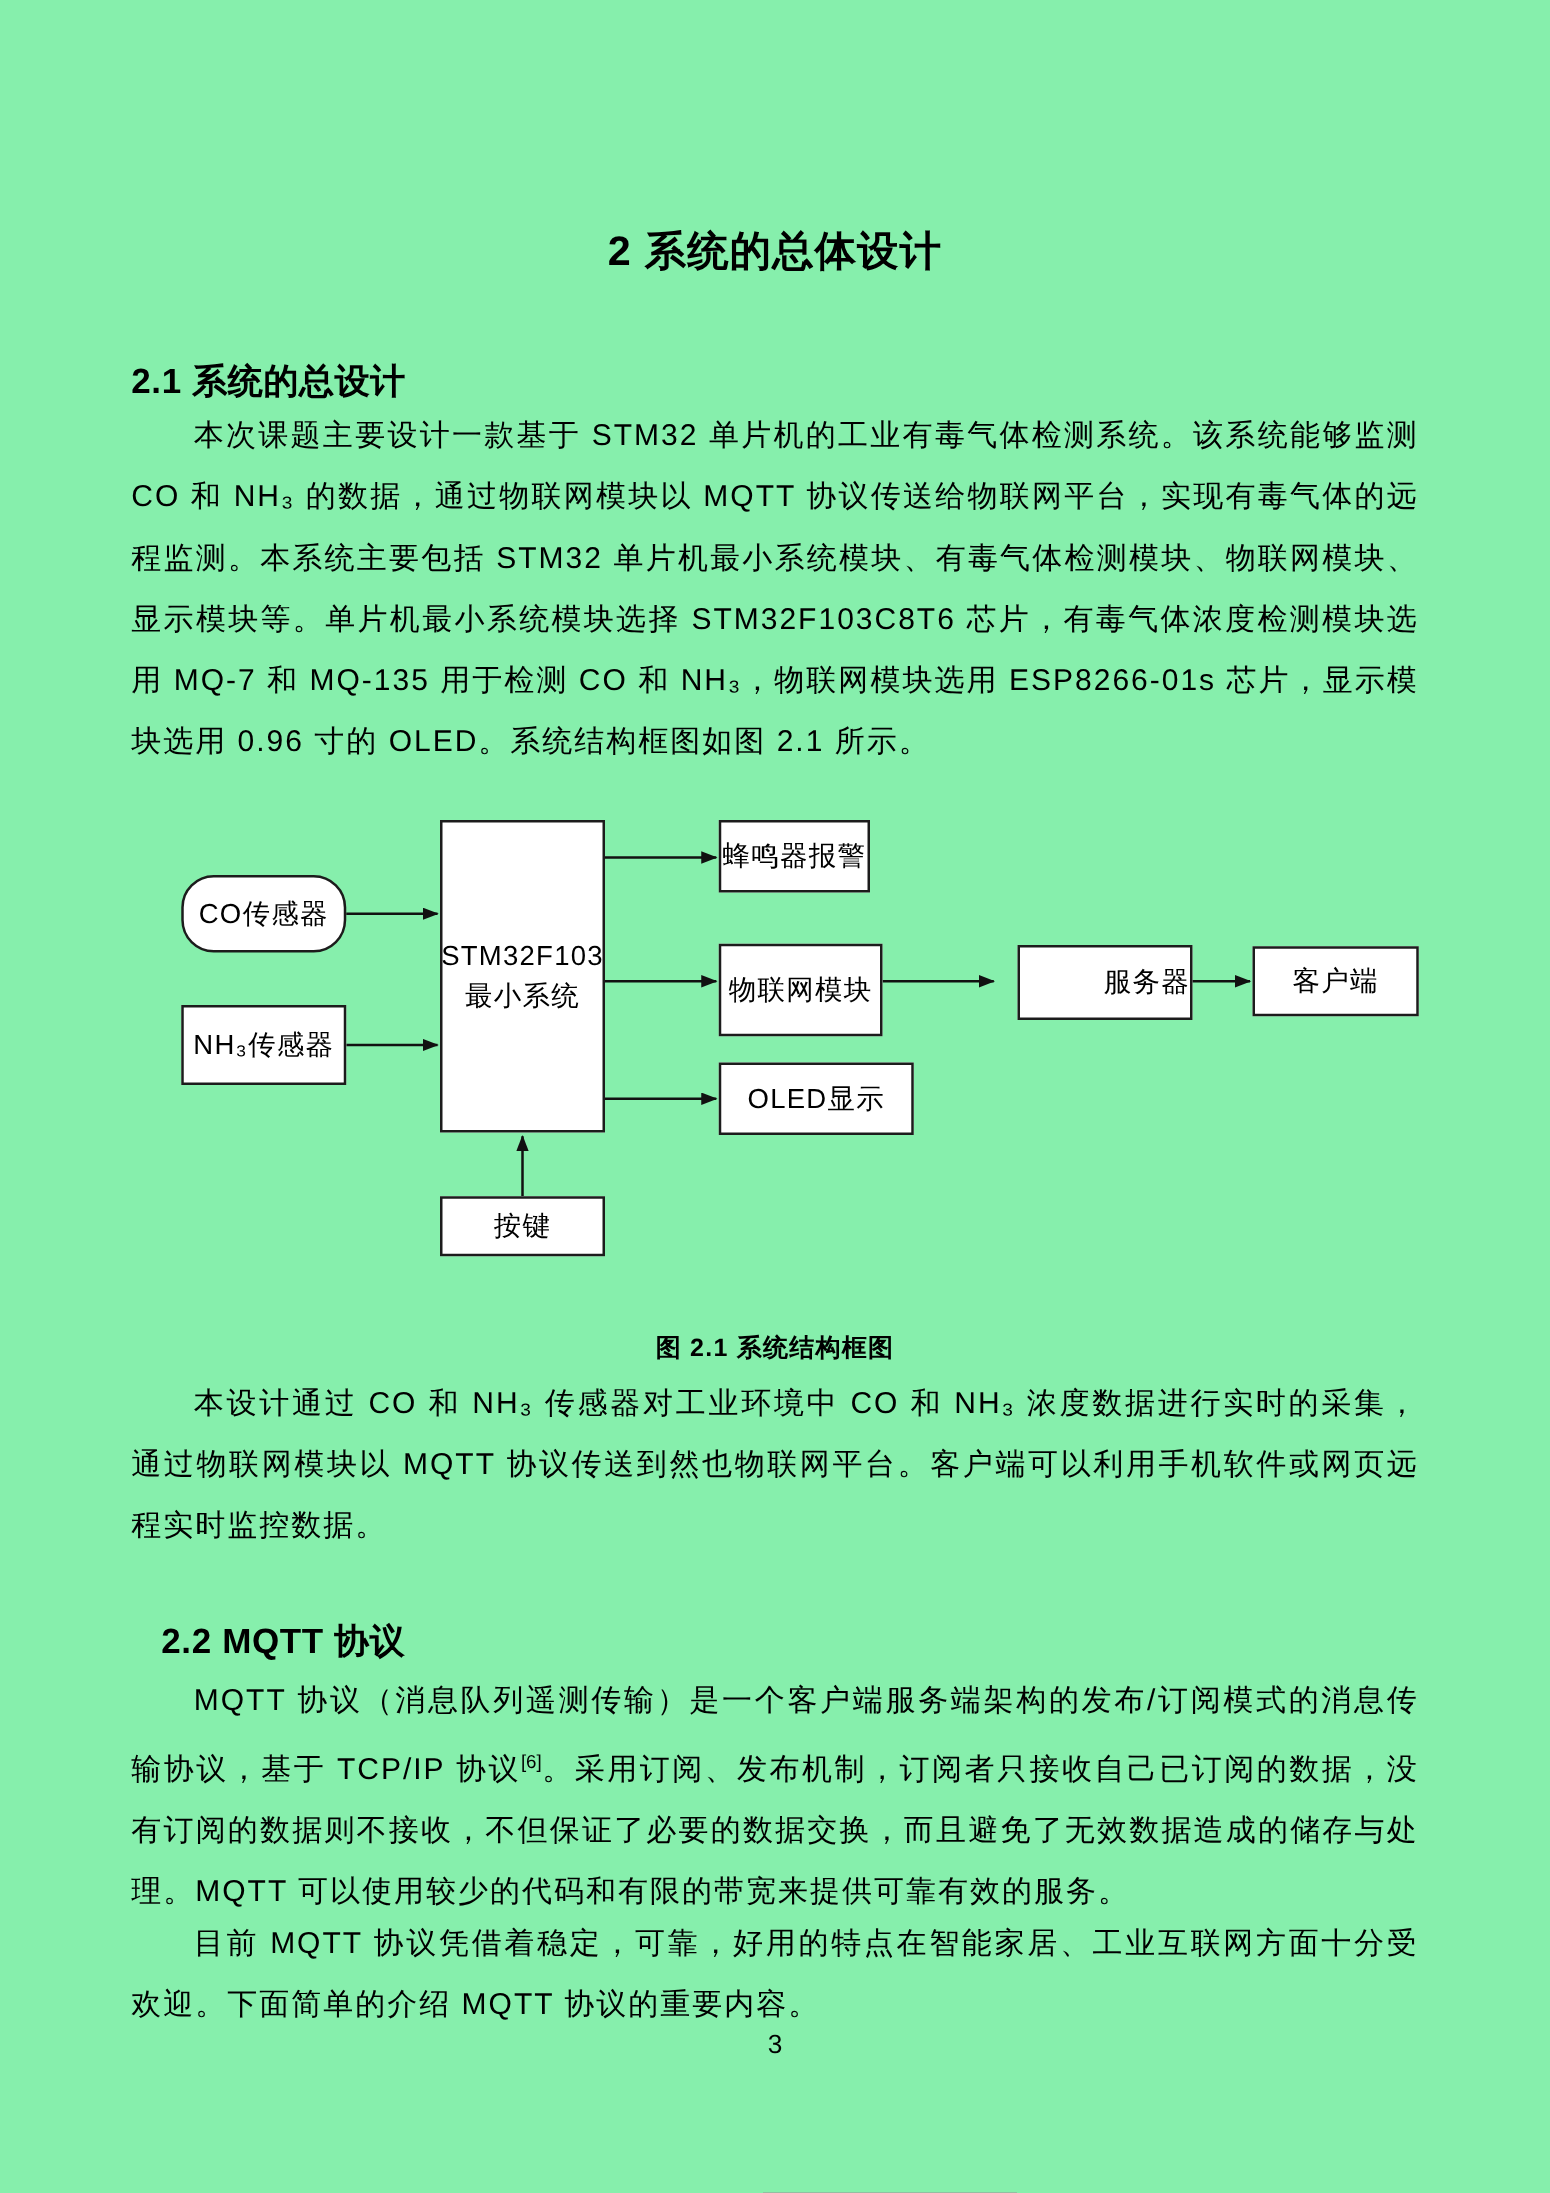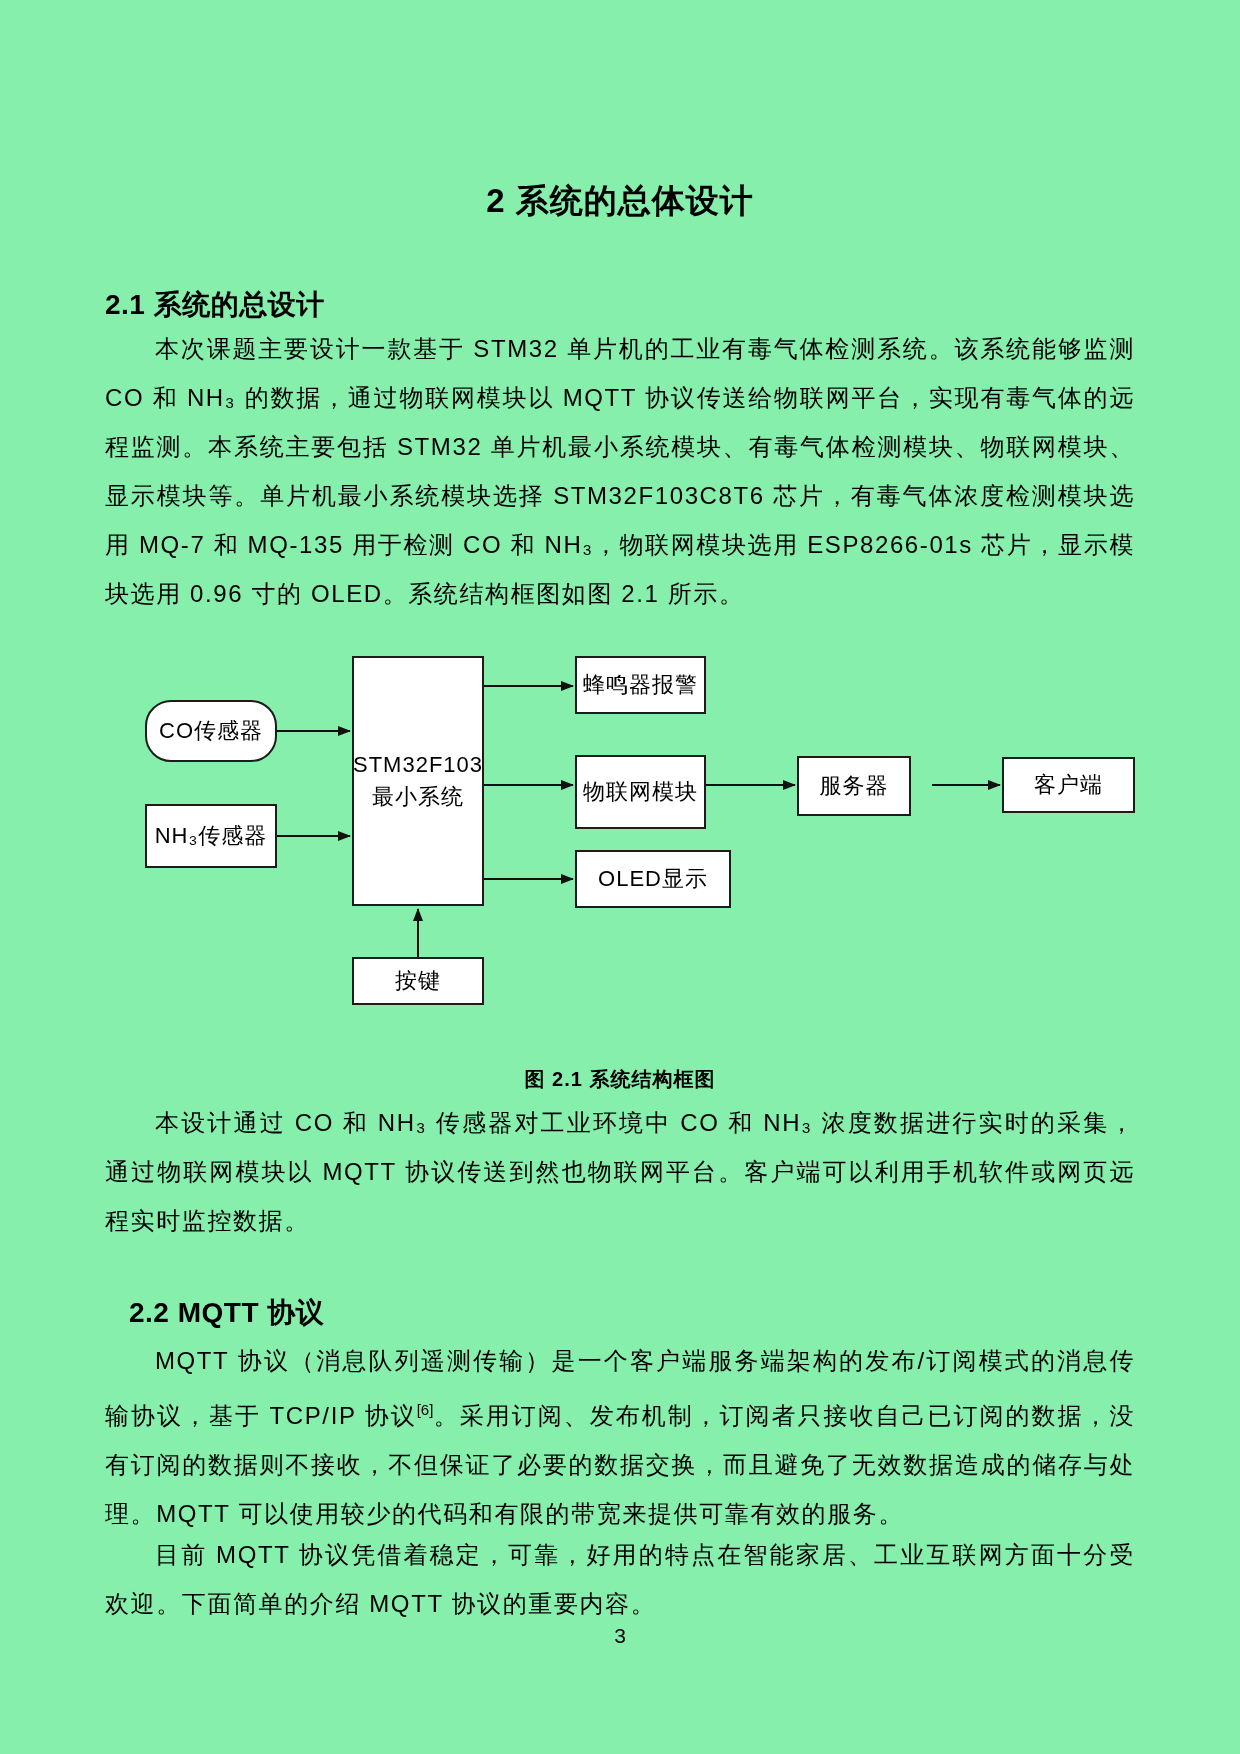--- a/index.html
+++ b/index.html
@@ -52,24 +52,24 @@
     box-sizing: border-box;
     display: flex; flex-direction: column;
     align-items: center; justify-content: center;
     font-size: 22px; line-height: 32px;
     letter-spacing: 1px;
     background: #ffffff;
   }
   .box-co      { left: 145px; top:  60px; width: 132px; height: 62px; border-radius: 26px; }
   .box-nh3     { left: 145px; top: 164px; width: 132px; height: 64px; }
   .box-mcu     { left: 352px; top:  16px; width: 132px; height: 250px; }
-  .box-buzzer  { left: 575px; top:  16px; width: 131px; height: 58px; }
+  .box-buzzer  { left: 575px; top:  16px; width: 121px; height: 58px; }
   .box-iot     { left: 575px; top: 115px; width: 131px; height: 74px; justify-content: center; }
   .box-oled    { left: 575px; top: 210px; width: 156px; height: 58px; }
-  .box-server  { left: 797px; top: 116px; width: 114px; height: 60px; }
+  .box-server  { left: 814px; top: 116px; width: 140px; height: 60px; align-items: flex-end; }
   .box-client  { left: 1002px; top: 117px; width: 133px; height: 56px; }
   .box-key     { left: 352px; top: 317px; width: 132px; height: 48px; }
   .arrows { position: absolute; left: 0; top: 0; width: 1240px; height: 400px; }
   .fig-caption {
     position: absolute;
     left: 105px; width: 1030px; top: 1064px;
     font-size: 20px; font-weight: bold;
     text-align: center; line-height: 30px;
     letter-spacing: 1px;
   }

